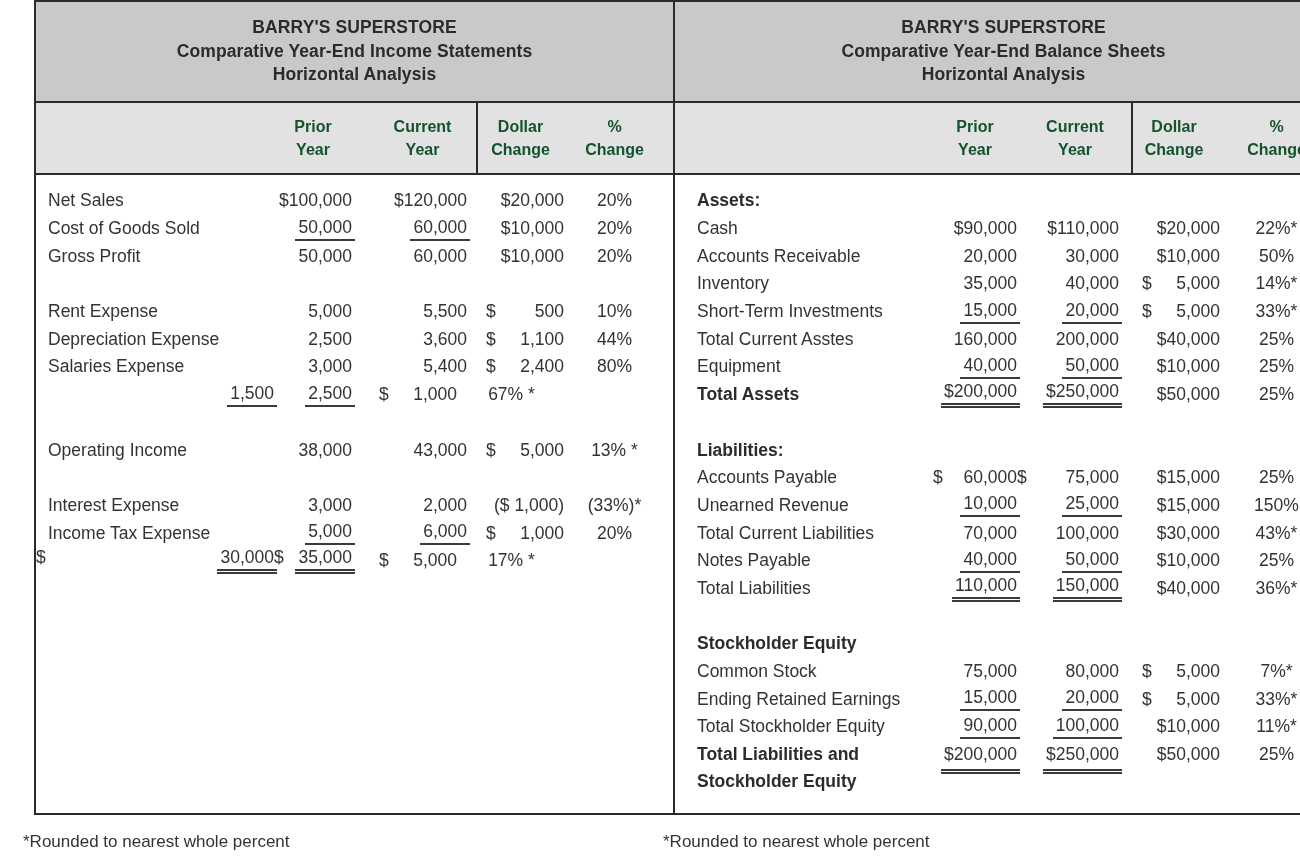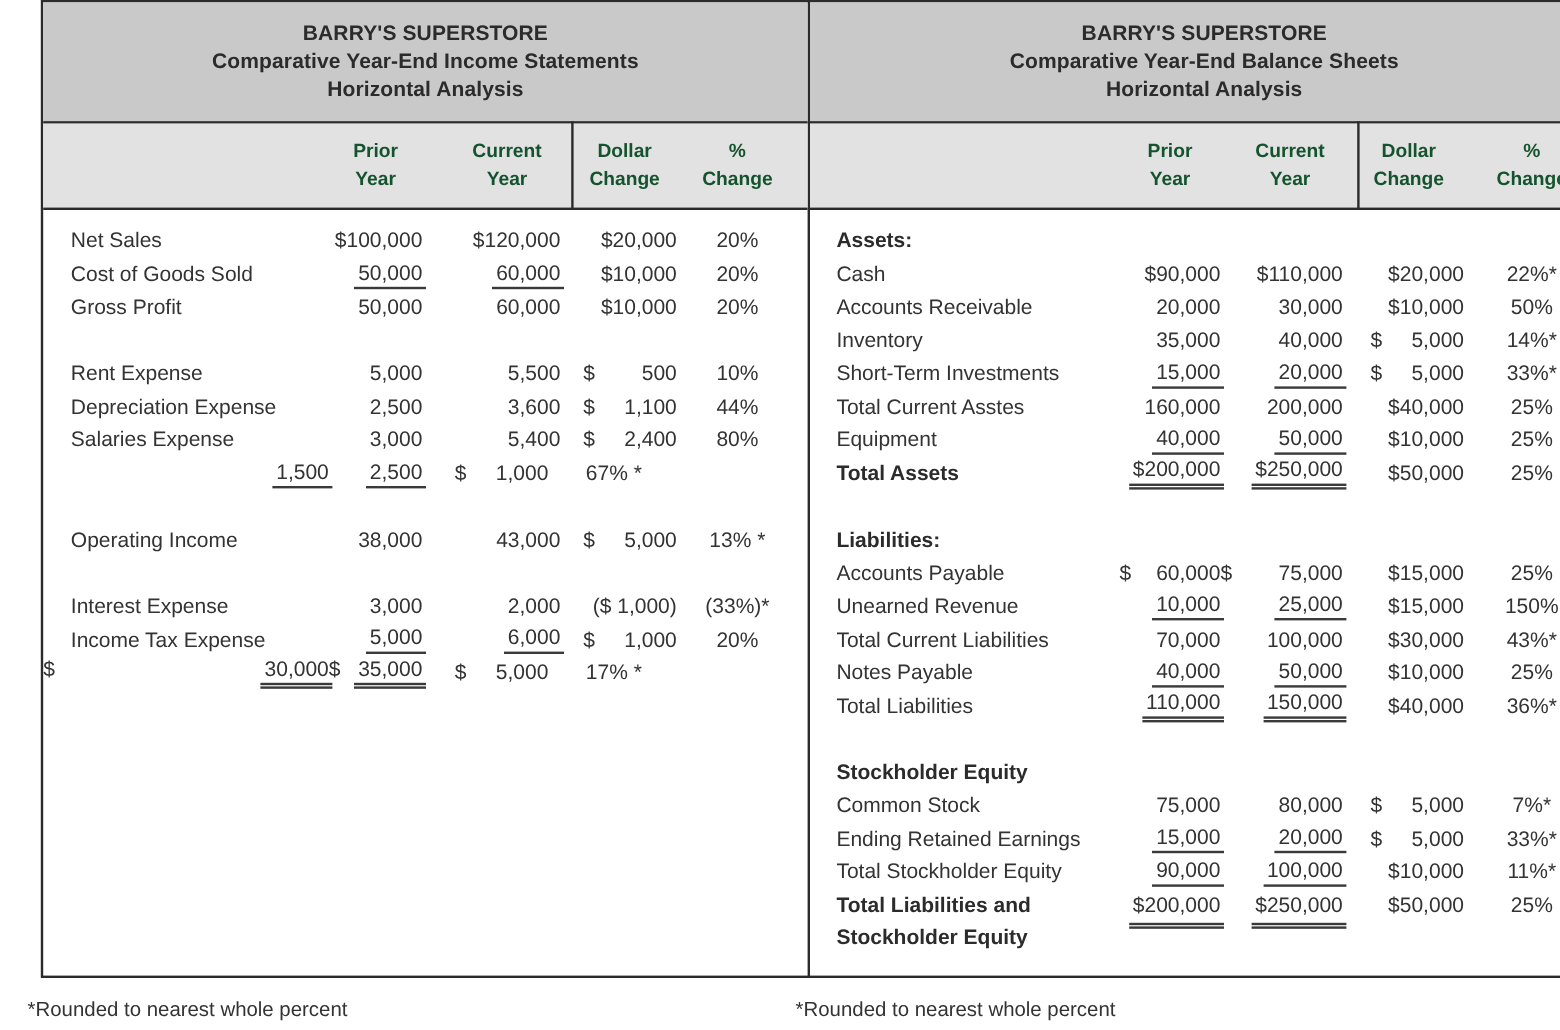--- a/index.html
+++ b/index.html
@@ -47,21 +47,21 @@
   .right .hdiv{left:456px;}
 
   .body{padding-top:12px;}
   .row{display:grid;height:27.7px;align-items:center;font-size:17.5px;}
   .row.tall{height:56px;align-items:flex-start;}
   .row.tall .c{line-height:27.7px;}
   .row.bold .c-label{font-weight:bold;color:#2b2b2b;}
 
   .c{overflow:visible;}
   .c-label{white-space:pre-line;line-height:25px;}
-  .left .c-label{padding-left:23px;}
+  .left .c-label{padding-left:12px;}
   .right .c-label{padding-left:22px;}
   .c-num{display:flex;justify-content:flex-end;}
   .c-num .msp{width:100%;}
   .c-dollar{display:flex;justify-content:flex-end;}
   .left .c-dollar{padding-right:10px;}
   .right .c-dollar{padding-right:1px;}
   .c-dollar .msp{width:78px;}
   .c-pct{text-align:center;}
   .left .c-pct{padding-right:18px;}
   .msp{display:inline-flex;justify-content:space-between;}

